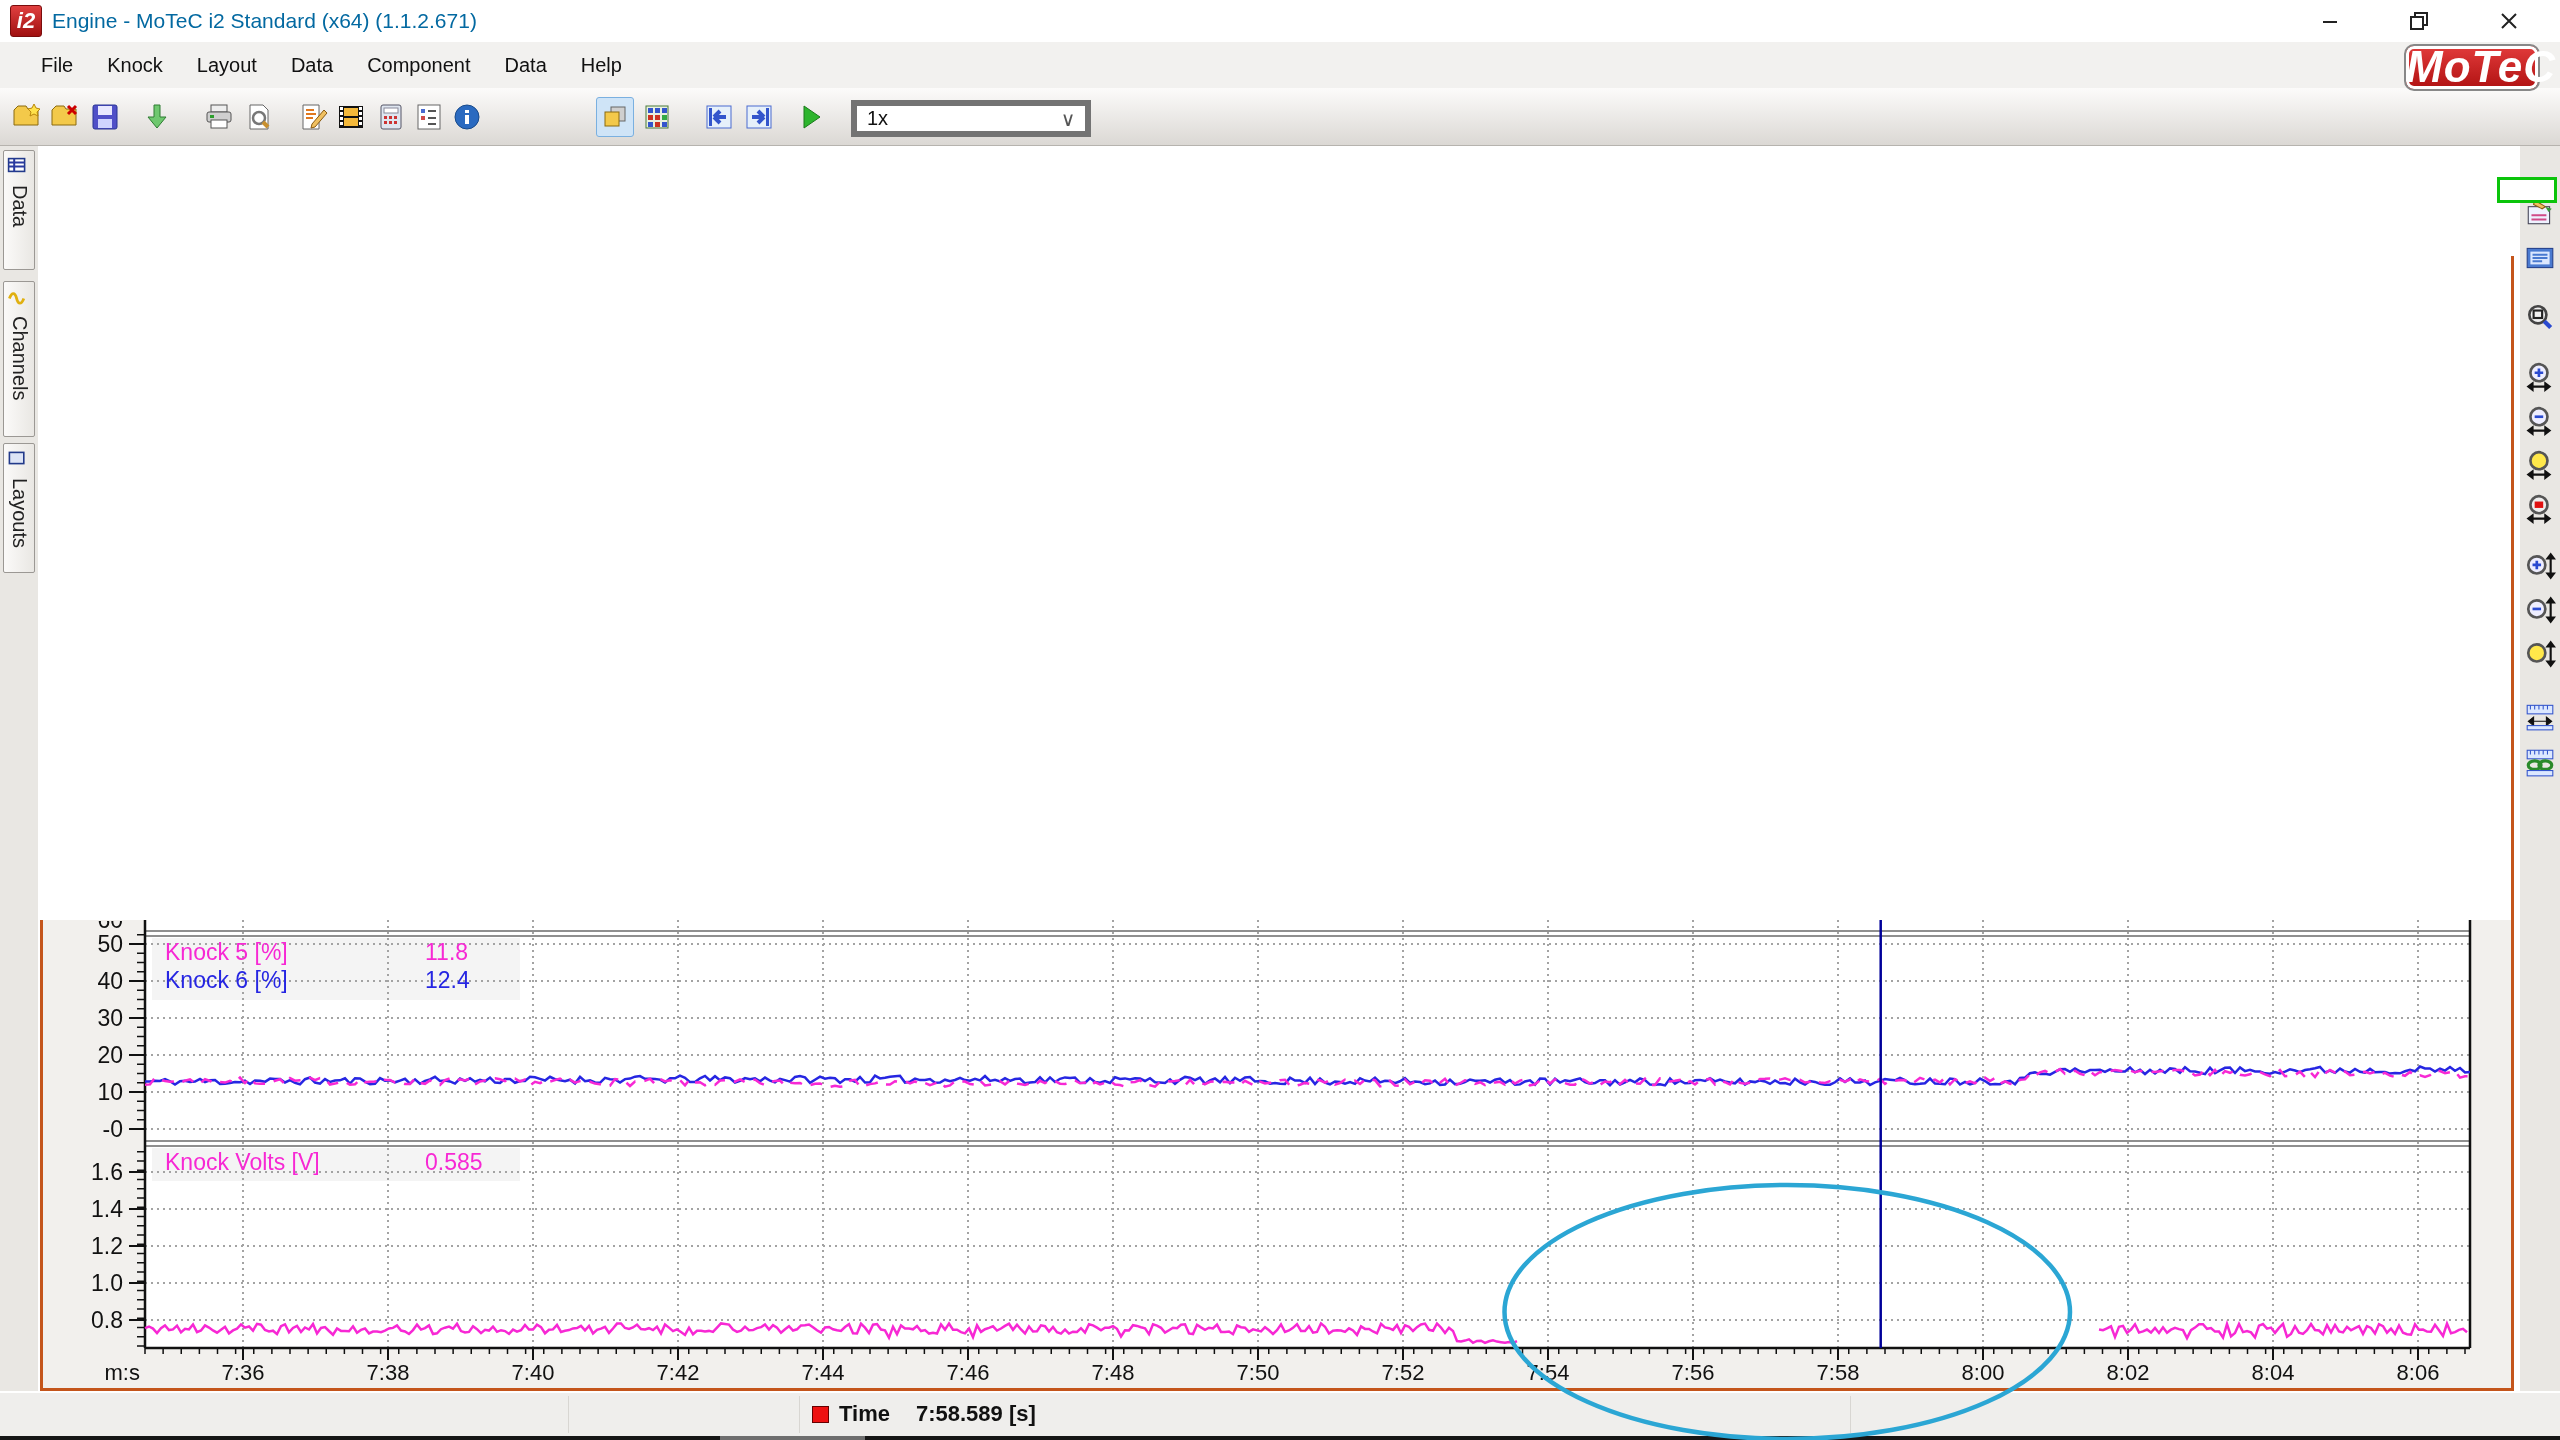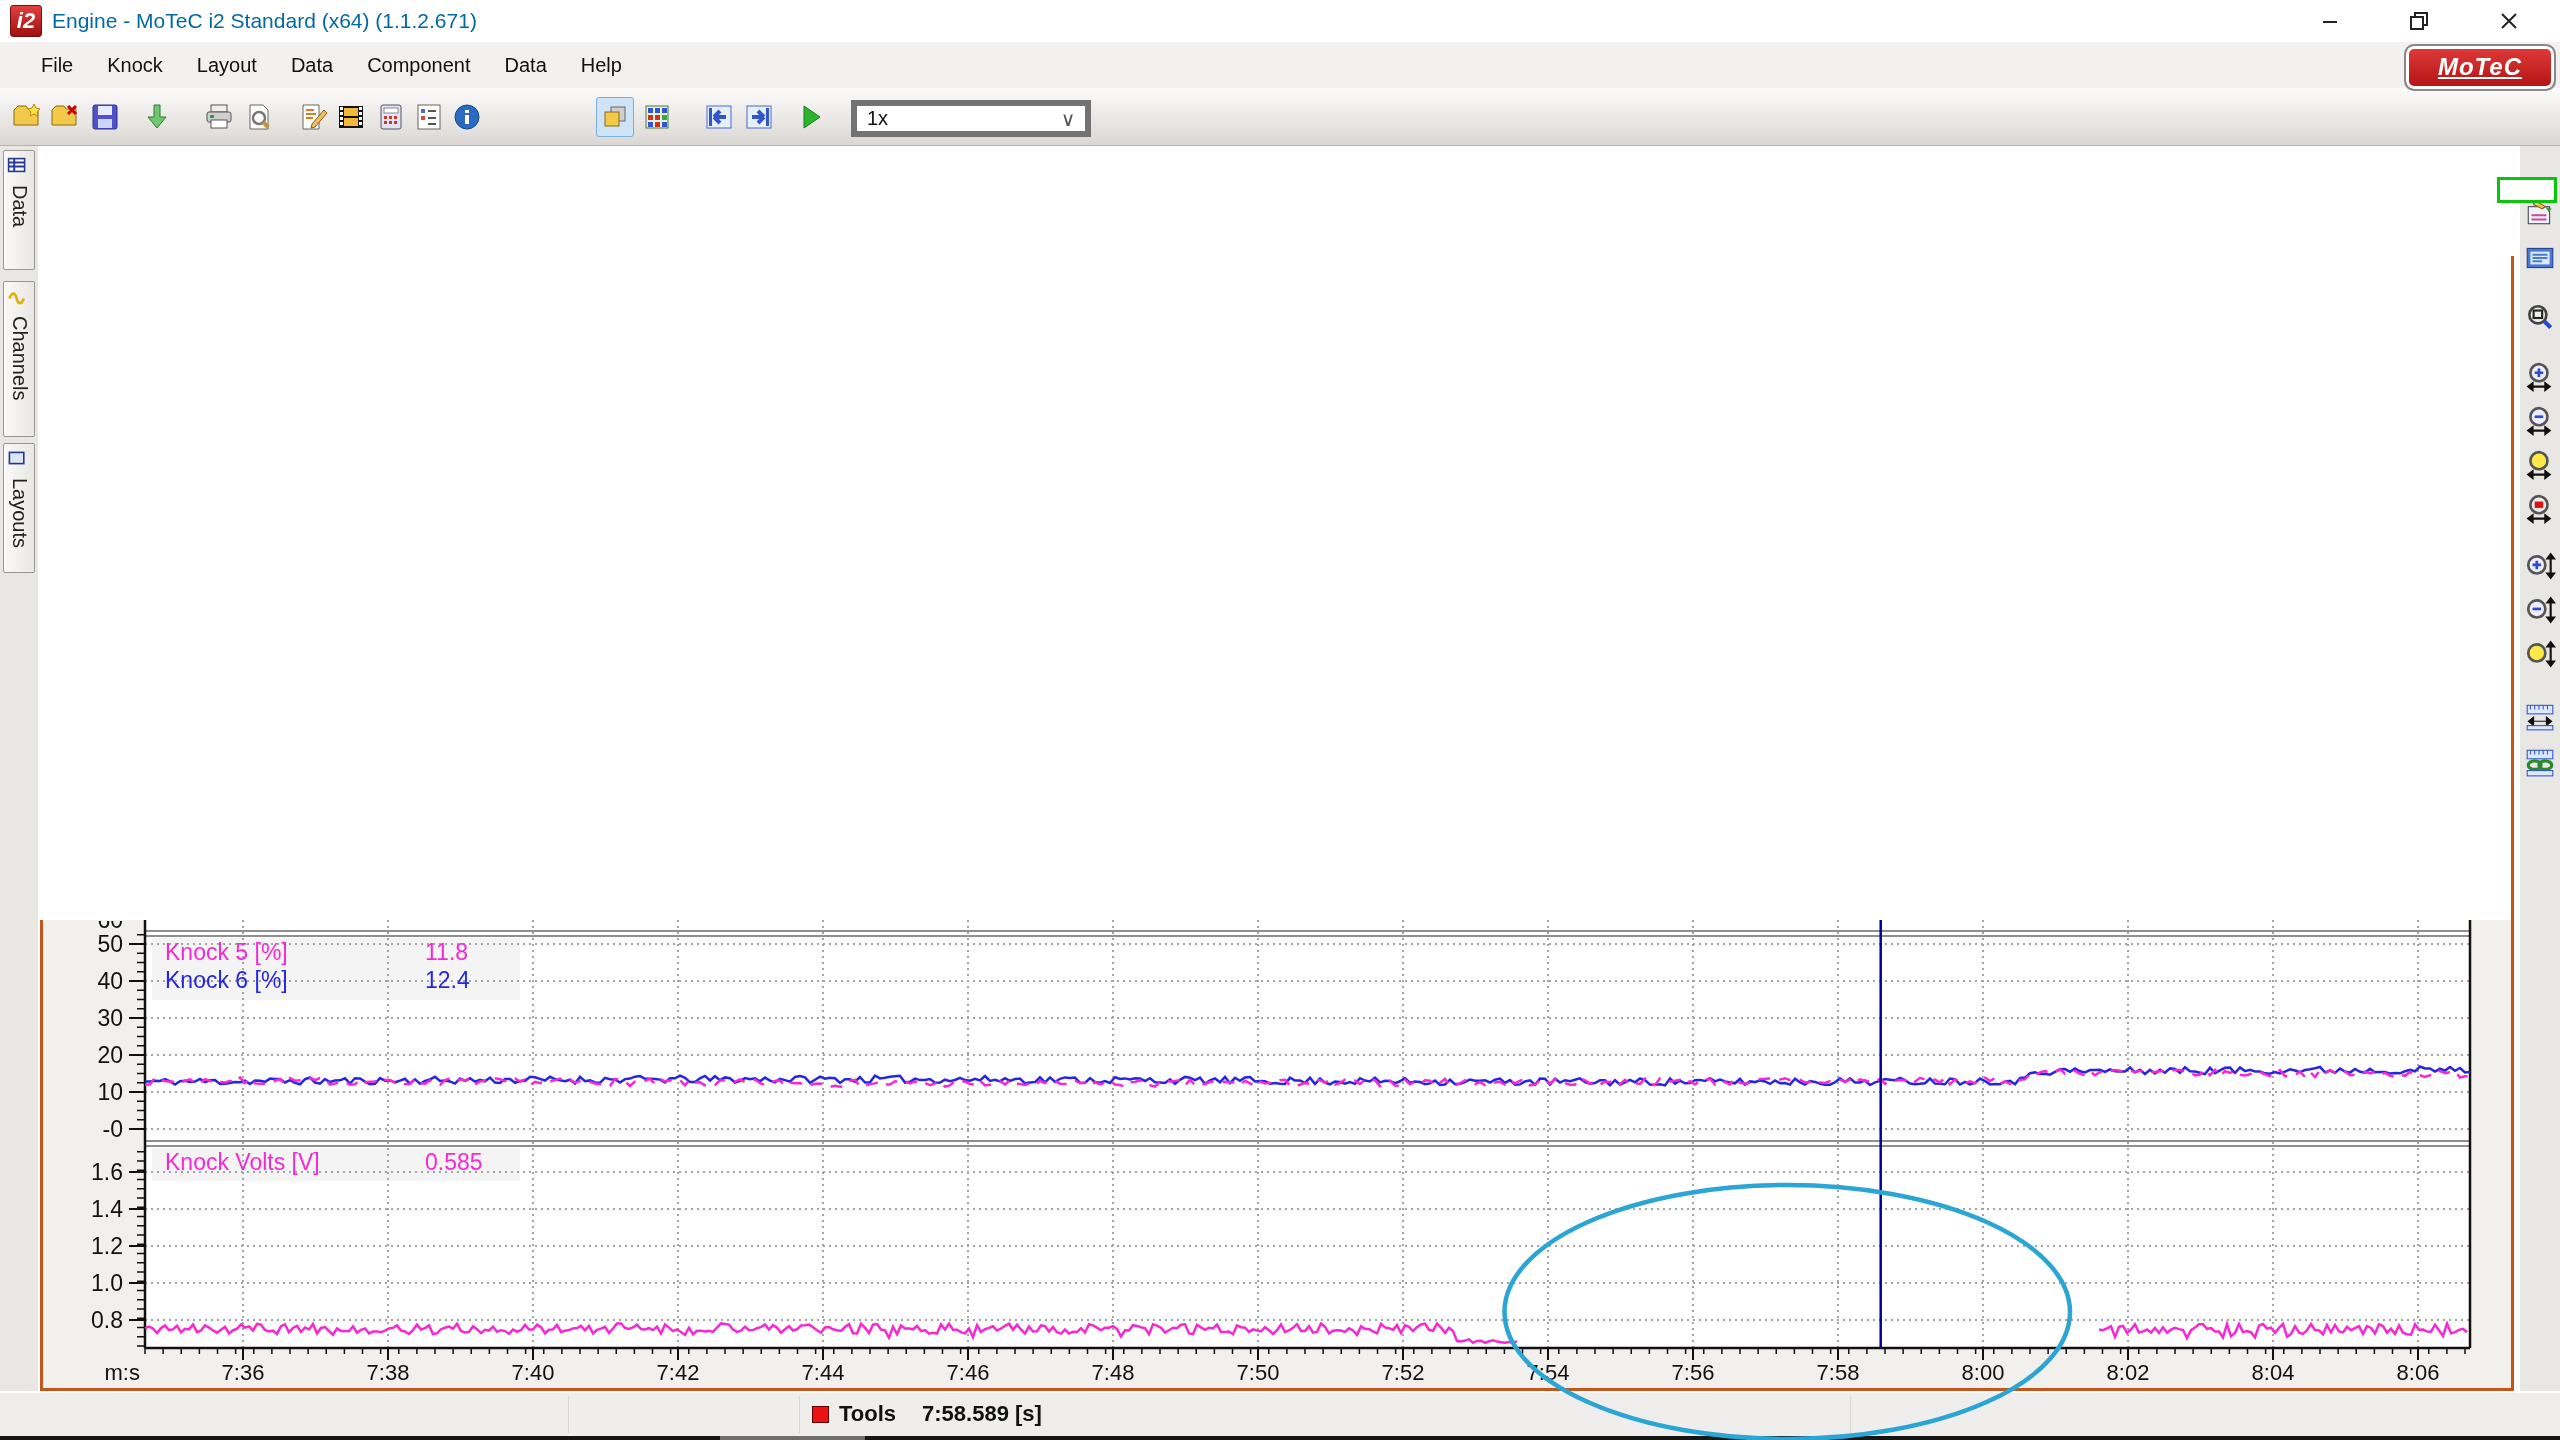--- a/index.html
+++ b/index.html
@@ -14,24 +14,24 @@
               font-size:22px; text-align:center; line-height:30px; }
   #win-title { left:52px; top:9px; font-size:21px; color:#0369a1; }
   .winbtn { top:4px; width:46px; height:34px; display:flex; align-items:center; justify-content:center; cursor:default; }
 
   
   #menubar { left:0; top:42px; width:2560px; height:46px; background:#f2f1ef; z-index:20;
              display:flex; align-items:center; padding-left:24px; }
   .menu-item { font-size:20px; color:#111; padding:8px 17px; }
 
   
-  #brand-logo { left:2404px; top:44px; width:152px; height:47px; z-index:30;
+  #brand-logo { left:2404px; top:44px; width:136px; height:47px; z-index:30;
     background:linear-gradient(#e23b3b,#b01212); border:2px solid #888; border-radius:10px;
     box-shadow:inset 0 0 0 3px #fff; color:#fff; font-weight:bold; font-style:italic;
-    font-size:24px; text-align:center; line-height:42px; letter-spacing:1px;text-decoration:underline; }
+    font-size:44px; text-align:center; line-height:42px; letter-spacing:1px; }
 
   
   #toolbar { left:0; top:88px; width:2560px; height:58px; z-index:20;
              background:linear-gradient(#fcfbfa,#dbd8d4); border-bottom:1px solid #b6b3ae; }
   .tbtn { position:absolute; top:9px; width:38px; height:40px; display:flex; align-items:center;
           justify-content:center; border-radius:3px; }
   .tbtn.selected { background:#cfe4f7; border:1px solid #7ab0e0; }
   .tbtn svg { width:30px; height:30px; }
   #speed-combo { left:851px; top:100px; width:240px; height:37px; background:#fff;
                  border:6px solid #737373; z-index:21; display:flex; align-items:center; }
@@ -641,21 +641,21 @@
     <text x="165" y="988" font-size="23" fill="#2626e2">Knock 6 [%]</text>
     <text x="425" y="988" font-size="23" fill="#2626e2">12.4</text>
     <text x="165" y="1170" font-size="23" fill="#f728d4">Knock Volts [V]</text>
     <text x="425" y="1170" font-size="23" fill="#f728d4">0.585</text>
     <line x1="1880.7024999999999" y1="920" x2="1880.7024999999999" y2="1348" stroke="#000099" stroke-width="2.5"></line>
   </svg>
 
 <div id="statusbar" class="abs">
   <div id="sb-time">
     <span class="redsq"></span>
-    <span class="lbl">Tools</span>
+    <span class="lbl">Time</span>
     <span class="val">7:58.589 [s]</span>
   </div>
 <div class="sb-div" style="left: 568px;"></div>
     <div class="sb-div" style="left: 799px;"></div>
     <div class="sb-div" style="left: 1850px;"></div>
   </div>
 <div id="bottombar" class="abs">
     <div class="graypart"></div>
   </div>
 

